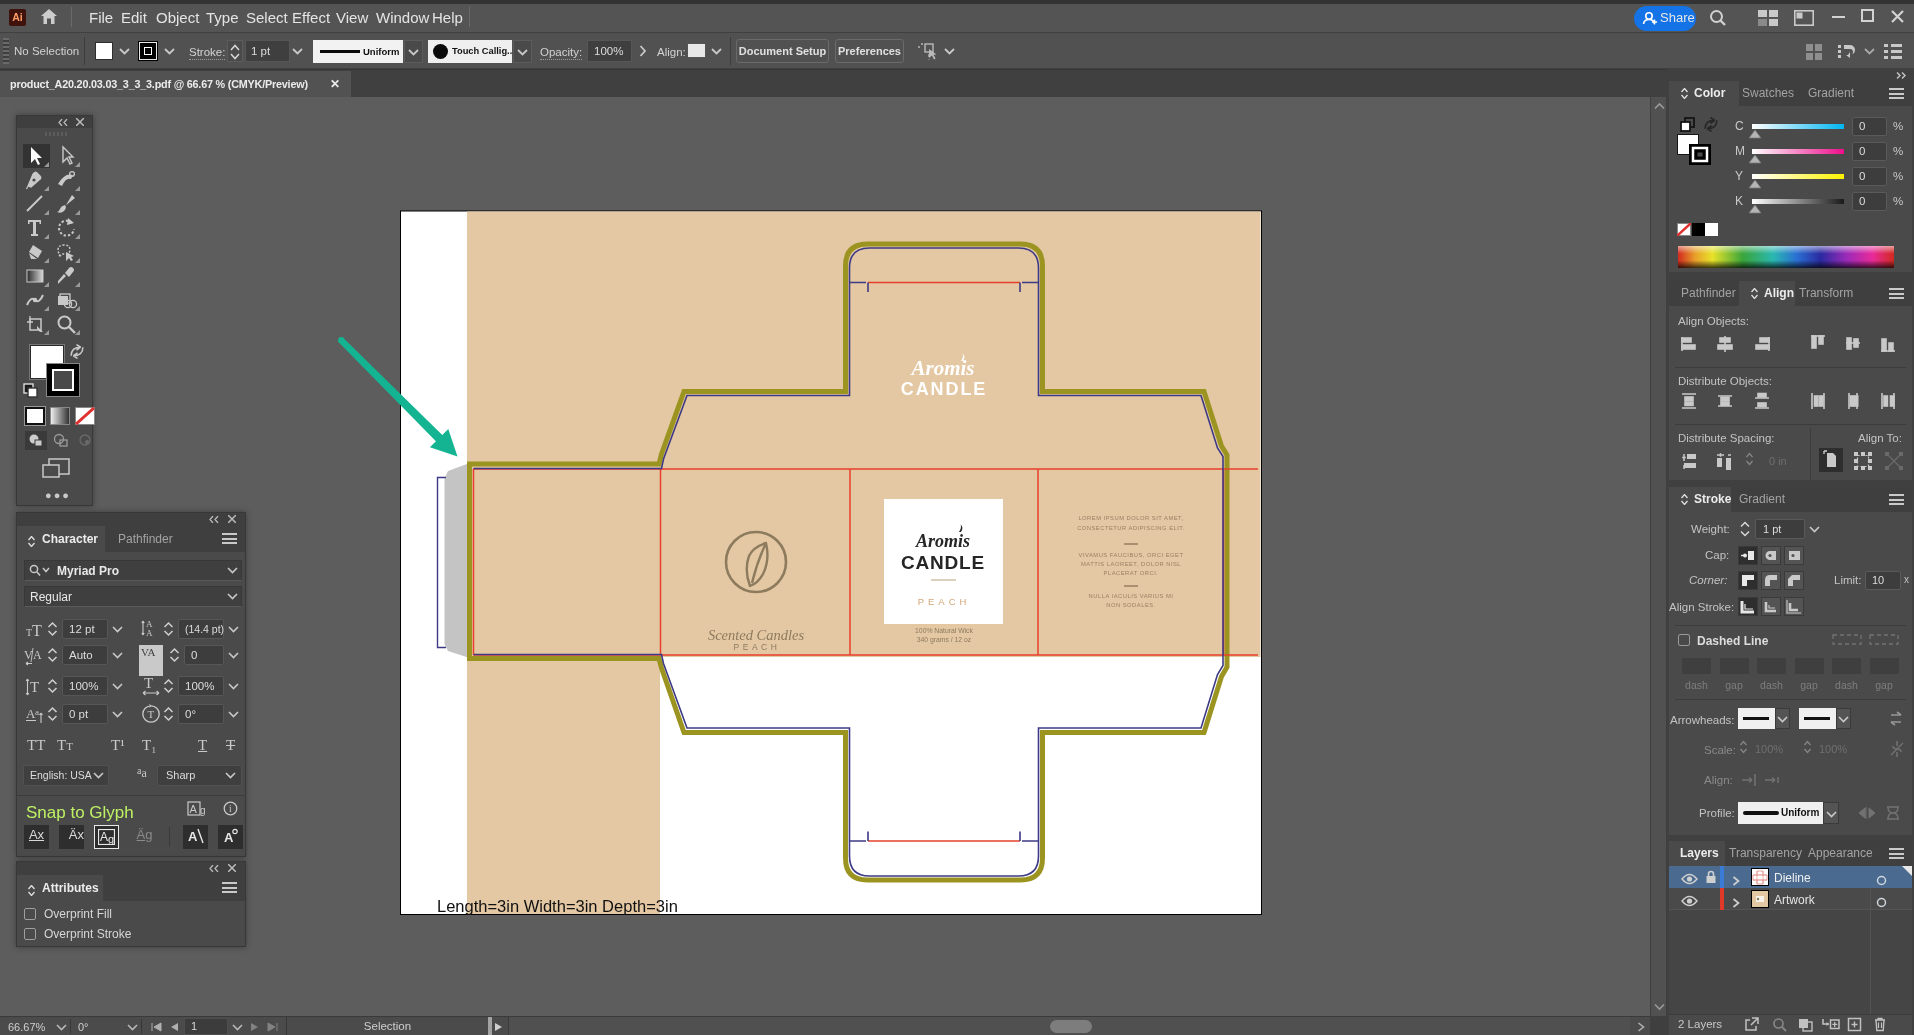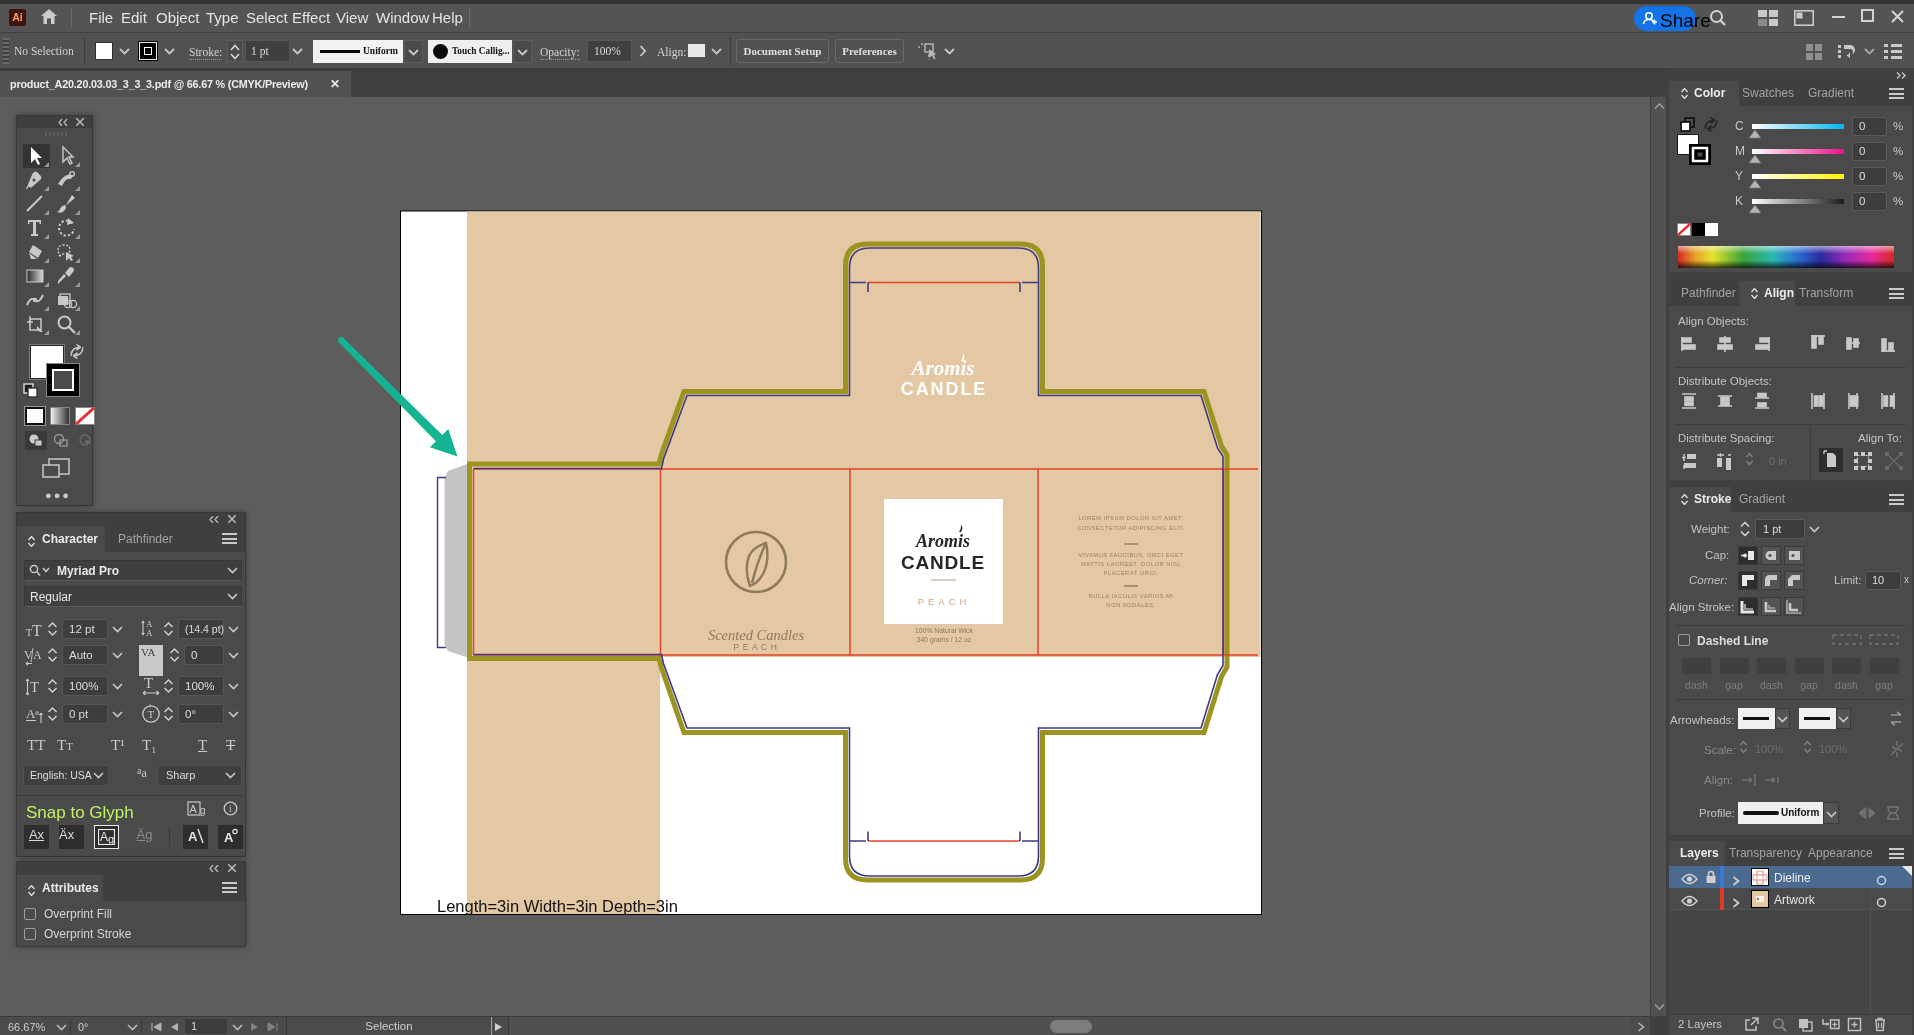--- a/index.html
+++ b/index.html
@@ -8,21 +8,21 @@
 .abs { position:absolute; }
 
 
 #menubar { position:absolute; left:0; top:0; width:1914px; height:33px; background:#545454; border-top:4px solid #333333; border-bottom:1px solid #404040; }
 #menubar .menus { position:absolute; left:89px; top:5px; color:#e4e4e4; font-size:15px; }
 .ailogo { position:absolute; left:9px; top:5px; width:17px; height:17px; background:#3f130c; color:#ff9e68; font-weight:bold; font-size:10.5px; text-align:center; line-height:17px; border-radius:2px;}
 .homeico { position:absolute; left:40px; top:4px; }
 .mbsep { position:absolute; top:3px; width:1px; height:20px; background:#6a6a6a; }
 
 
-#ctrlbar { position:absolute; left:0; top:33px; width:1914px; height:36px; background:#515151; border-bottom:1px solid #404040; color:#d6d6d6; font-size:14px;font-family:Liberation Serif, serif;}
+#ctrlbar { position:absolute; left:0; top:33px; width:1914px; height:36px; background:#515151; border-bottom:1px solid #404040; color:#d6d6d6; font-size:14px;}
 .field { position:absolute; background:#3d3d3d; border:1px solid #5a5a5a; color:#dcdcdc; }
 .btn { position:absolute; background:#515151; border:1px solid #6a6a6a; border-radius:3px; color:#e0e0e0; text-align:center; font-size:13px; }
 
 
 #tabbar { position:absolute; left:0; top:69px; width:1914px; height:28px; background:#404040; border-top:1px solid #373737; }
 #doctab { position:absolute; left:0; top:1px; width:351px; height:27px; background:#525252; color:#ececec; font-size:10.8px; font-weight:bold; line-height:27px; padding-left:10px; letter-spacing:-0.2px; white-space:nowrap; overflow:hidden; }
 
 
 #canvas { position:absolute; left:0; top:97px; width:1650px; height:919px; background:#5d5d5d; overflow:hidden; }
 
@@ -60,21 +60,21 @@
   <div class="menus" style="left:121px;">Edit</div>
   <div class="menus" style="left:156px;">Object</div>
   <div class="menus" style="left:206px;">Type</div>
   <div class="menus" style="left:246px;">Select</div>
   <div class="menus" style="left:292px;">Effect</div>
   <div class="menus" style="left:336px;">View</div>
   <div class="menus" style="left:376px;">Window</div>
   <div class="menus" style="left:432px;">Help</div>
   <div class="mbsep" style="left:469px;"></div>
 
-  <div class="abs" style="left:1634px;top:2px;width:62px;height:25px;background:#1473e6;border-radius:13px;color:#000000;font-size:19px;">
+  <div class="abs" style="left:1634px;top:2px;width:62px;height:25px;background:#1473e6;border-radius:13px;color:#e5e5e5;font-size:13px;">
     <svg class="abs" style="left:7px;top:4px;" width="17" height="17" viewBox="0 0 17 17">
         <circle cx="8" cy="6" r="3.2" fill="none" stroke="#fff" stroke-width="1.6"></circle>
         <path d="M2.5,14 Q3,9.5 8,9.5 Q13,9.5 13.5,14" fill="none" stroke="#fff" stroke-width="1.6"></path>
         <path d="M11,12 h5 M13.5,9.5 v5" stroke="#fff" stroke-width="1.4"></path>
       </svg>
     <span class="abs" style="left:26px;top:4px;">Share</span>
   </div>
   <svg class="abs" style="left:1709px;top:5px;" width="18" height="18" viewBox="0 0 18 18">
       <circle cx="7.5" cy="7.5" r="5.5" fill="none" stroke="#d0d0d0" stroke-width="2"></circle>
       <path d="M11.5,11.5 L16,16" stroke="#d0d0d0" stroke-width="2.4"></path>
@@ -445,21 +445,21 @@
     <div class="abs" style="left:184px;top:1px;width:44px;height:17px;background:#3c3c3c;border:1px solid #4e4e4e;color:#d6d6d6;font-size:11px;line-height:15px;padding-left:6px;">1</div>
     <svg class="abs" style="left:232px;top:7px;" width="11" height="7">
       <path d="M1,1 L5.5,5.5 L10,1" stroke="#b8b8b8" stroke-width="1.6" fill="none"></path>
     </svg>
     <svg class="abs" style="left:250px;top:5px;" width="10" height="10" opacity="0.55">
       <path d="M1,1 L8,5 L1,9 Z" fill="#b0b0b0"></path>
     </svg>
     <svg class="abs" style="left:266px;top:5px;" width="13" height="10" opacity="0.55">
       <path d="M11,1 V9 M2,1 L9,5 L2,9 Z" fill="#b0b0b0" stroke="#b0b0b0" stroke-width="1"></path>
     </svg>
-    <div class="abs" style="left:286px;top:0px;width:206px;height:19px;border-left:1px solid #383838;border-right:1px solid #a3a3a3;text-align:center;color:#cfcfcf;font-size:11.5px;line-height:19px;">Selection</div>
+    <div class="abs" style="left:286px;top:0px;width:206px;height:19px;border-left:1px solid #383838;border-right:4px solid #a3a3a3;text-align:center;color:#cfcfcf;font-size:11.5px;line-height:19px;">Selection</div>
     <svg class="abs" style="left:494px;top:5px;" width="9" height="10">
       <path d="M1,1 L8,5 L1,9 Z" fill="#cfcfcf"></path>
     </svg>
     <div class="abs" style="left:508px;top:0;width:1122px;height:19px;background:#505050;border-left:1px solid #3a3a3a;"></div>
     <div class="abs" style="left:1050px;top:3px;width:42px;height:13px;background:#7d7d7d;border-radius:7px;"></div>
     <svg class="abs" style="left:1637px;top:5px;" width="8" height="10">
       <path d="M1.5,1 L6.5,5 L1.5,9" stroke="#b0b0b0" stroke-width="1.6" fill="none"></path>
     </svg>
   </div>
 
@@ -610,21 +610,21 @@
     <svg class="abs" style="left:170px;top:288px;" width="19" height="15">
       <rect x="1" y="1" width="12" height="13" fill="none" stroke="#c9c9c9" stroke-width="1.2"></rect>
       <text x="2.5" y="11.5" font-size="11" fill="#c9c9c9">A</text>
       <text x="13" y="13" font-size="10" fill="#c9c9c9">g</text>
     </svg>
     <svg class="abs" style="left:206px;top:288px;" width="15" height="15">
       <circle cx="7.5" cy="7.5" r="6.3" fill="none" stroke="#c9c9c9" stroke-width="1.3"></circle>
       <text x="6" y="11" font-size="9.5" fill="#c9c9c9" font-family="Liberation Serif">i</text>
     </svg>
     <div class="abs" style="left:7px;top:312px;width:25px;height:24px;background:#2e2e2e;color:#d8d8d8;text-align:center;"><span style="font-size:13px;text-decoration:underline;">Ax</span></div>
-    <div class="abs" style="left:42px;top:312px;width:25px;height:24px;background:#2e2e2e;color:#d8d8d8;text-align:left;"><span style="font-size:13px;">Äx</span></div>
+    <div class="abs" style="left:42px;top:312px;width:25px;height:24px;background:#2e2e2e;color:#d8d8d8;text-align:right;"><span style="font-size:13px;">Äx</span></div>
     <div class="abs" style="left:77px;top:312px;width:25px;height:24px;background:#2e2e2e;border:1px solid #e8e8e8;color:#d8d8d8;text-align:center;"><svg width="17" height="16" style="margin-top:3px;">
         <rect x="0.5" y="0.5" width="16" height="15" fill="none" stroke="#e8e8e8" stroke-width="1.2"></rect>
         <text x="2" y="12" font-size="12" fill="#e8e8e8">A</text>
         <text x="10" y="13.5" font-size="11" fill="#e8e8e8">g</text>
       </svg></div>
     <div class="abs" style="left:115px;top:312px;width:25px;height:24px;color:#d8d8d8;text-align:center;"><span style="font-size:13px;color:#8a8a8a;text-decoration:underline;">Äg</span></div>
     <div class="abs" style="left:152px;top:314px;width:1px;height:20px;background:#3a3a3a;"></div>
     <div class="abs" style="left:166px;top:312px;width:25px;height:24px;background:#2e2e2e;color:#d8d8d8;text-align:center;"><svg width="16" height="16" style="margin-top:3px;">
         <text x="0" y="13" font-size="13" fill="#e8e8e8" font-weight="bold">A</text>
         <path d="M10,1 L15,15" stroke="#e8e8e8" stroke-width="1.4"></path>

